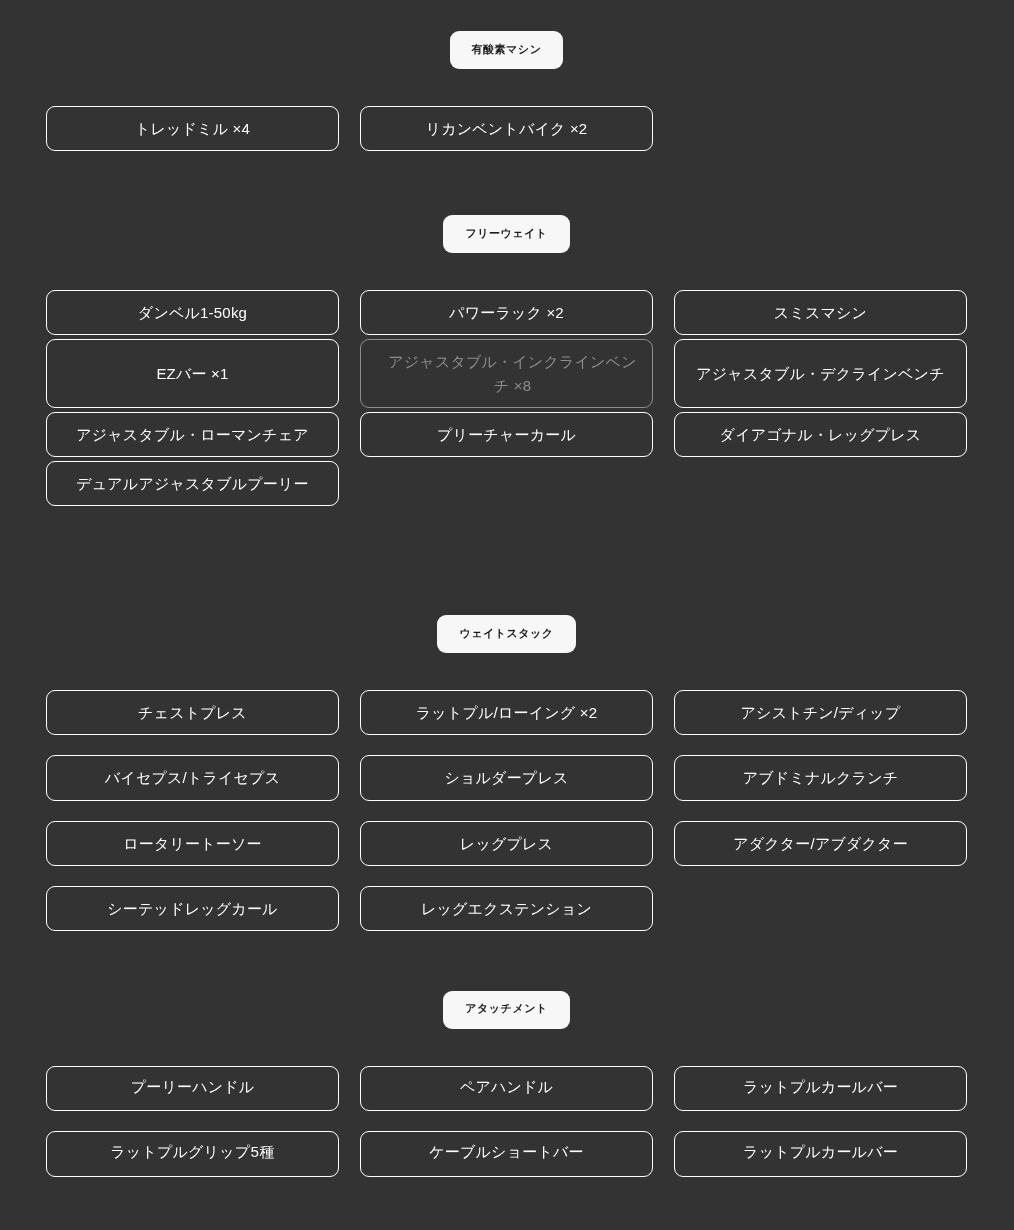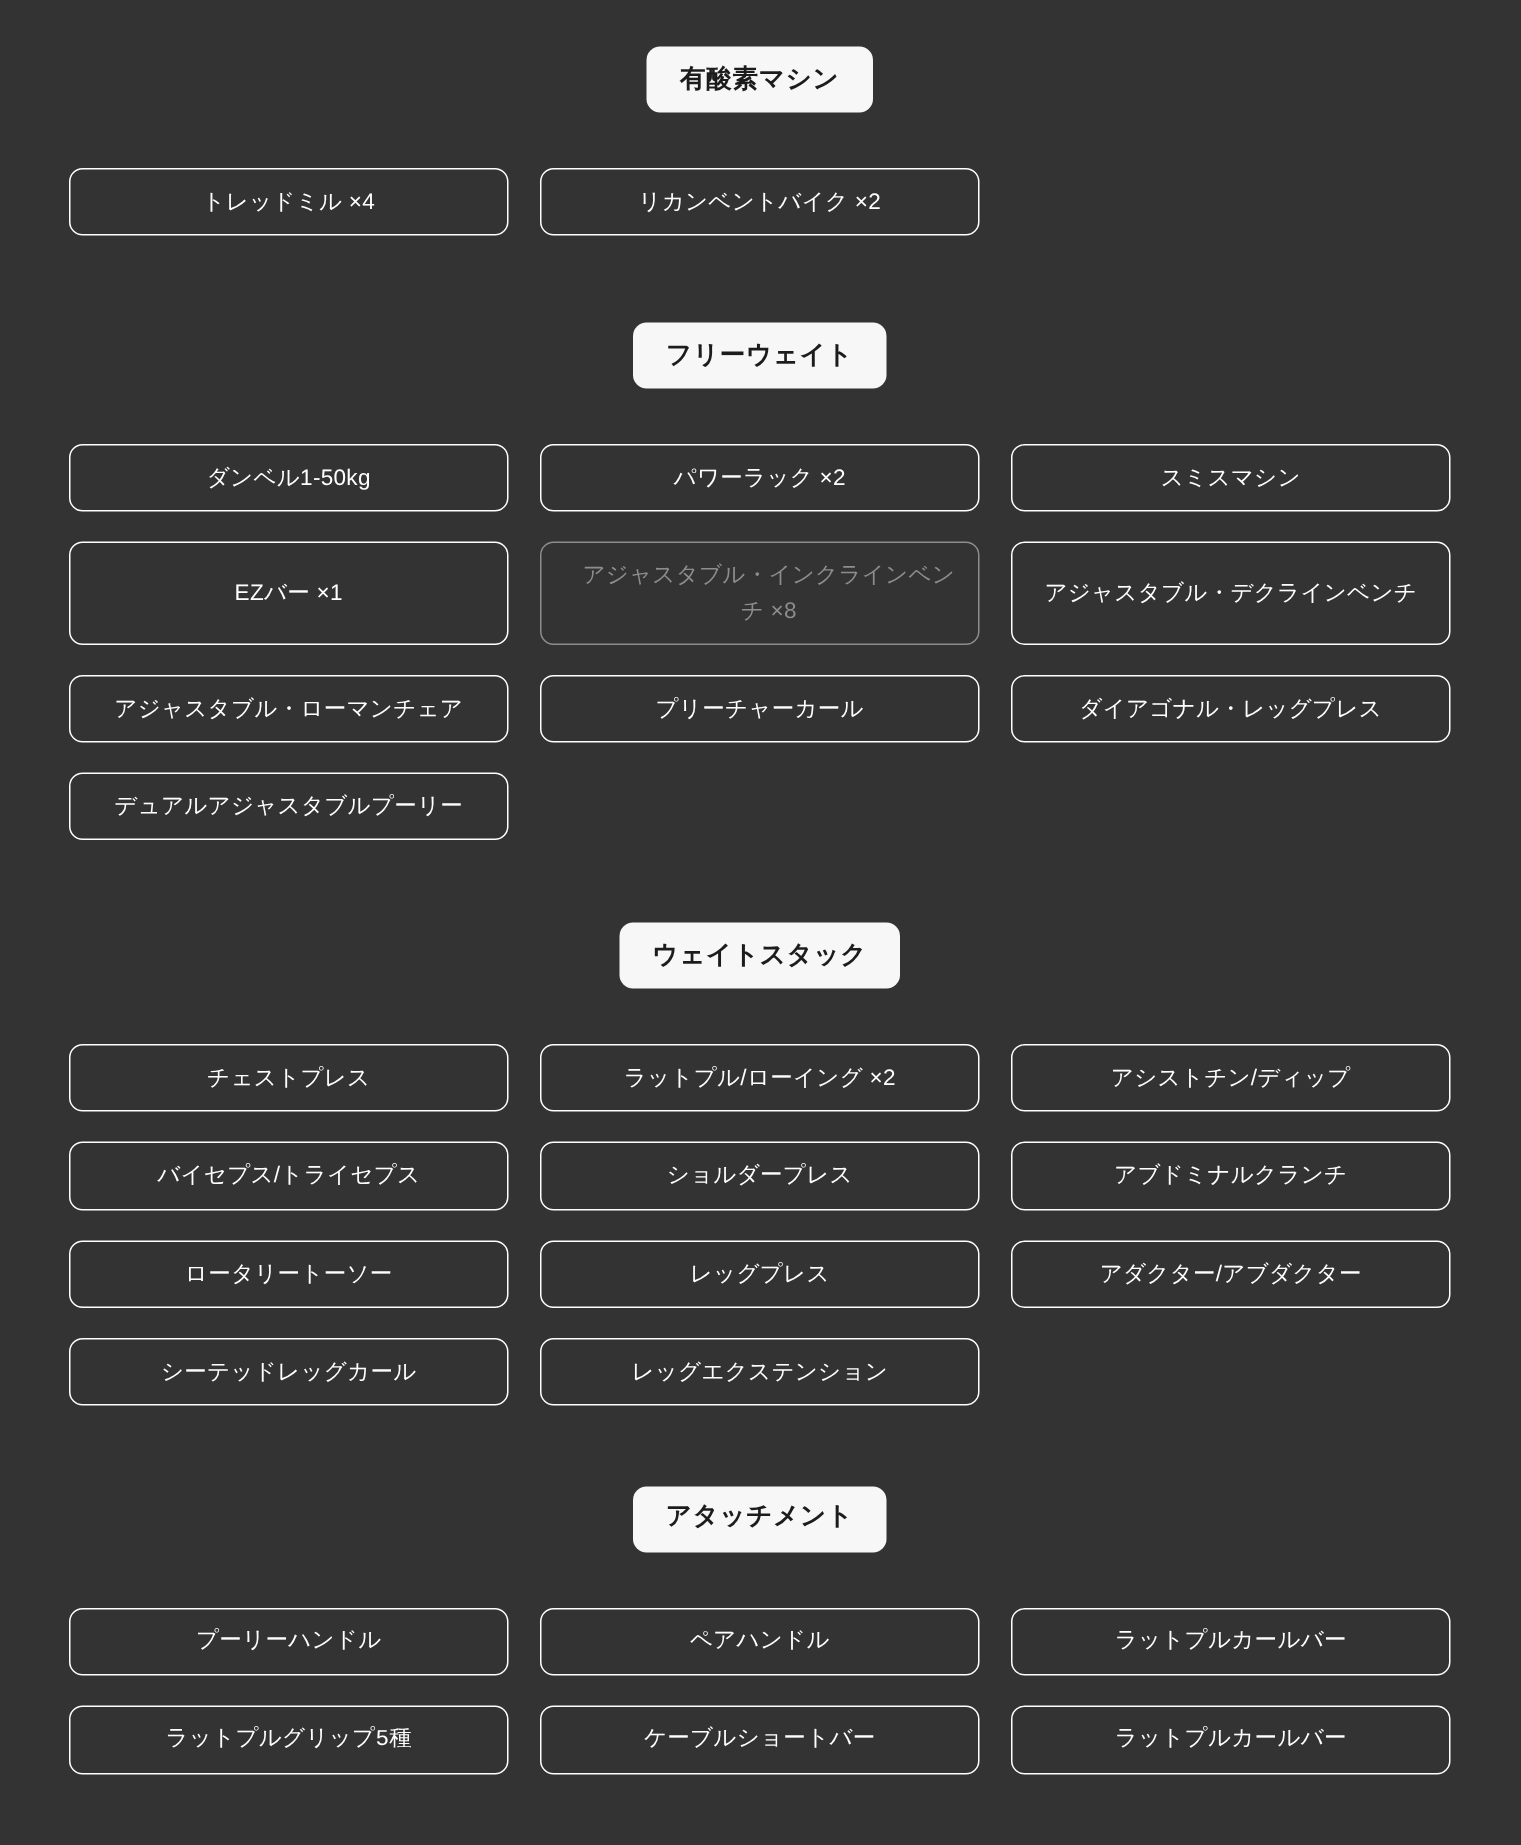--- a/index.html
+++ b/index.html
@@ -29,21 +29,21 @@
 
   
   .section-head {
     display: flex;
     justify-content: center;
   }
   .section-title {
     display: inline-block;
     background: #f7f7f7;
     color: #1c1c1c;
-    font-size: 17px;
+    font-size: 11px;
     font-weight: bold;
     letter-spacing: 0.5px;
     line-height: 1;
     padding: 13px 22px 14px 22px;
     border-radius: 9px;
     white-space: nowrap;
   }
 
   
   .grid {
@@ -82,21 +82,21 @@
     padding: 0;
   }
 
   
   #sec-cardio        { position: absolute; left: 46px; top: 31px;   }
   #sec-freeweight    { position: absolute; left: 46px; top: 215px;  }
   #sec-weightstack   { position: absolute; left: 46px; top: 615px;  }
   #sec-attachment    { position: absolute; left: 46px; top: 991px; font-family: Liberation Mono, monospace;  }
 
   .section .grid { margin-top: 37px; }
-  #sec-freeweight .grid { row-gap: 20px; }
+  #sec-freeweight .grid { row-gap: 4px; }
 </style>
 </head>
 <body>
 
 <div id="board">
 
   <section class="section" id="sec-cardio">
     <div class="section-head">
       <span class="section-title">有酸素マシン</span>
     </div>

